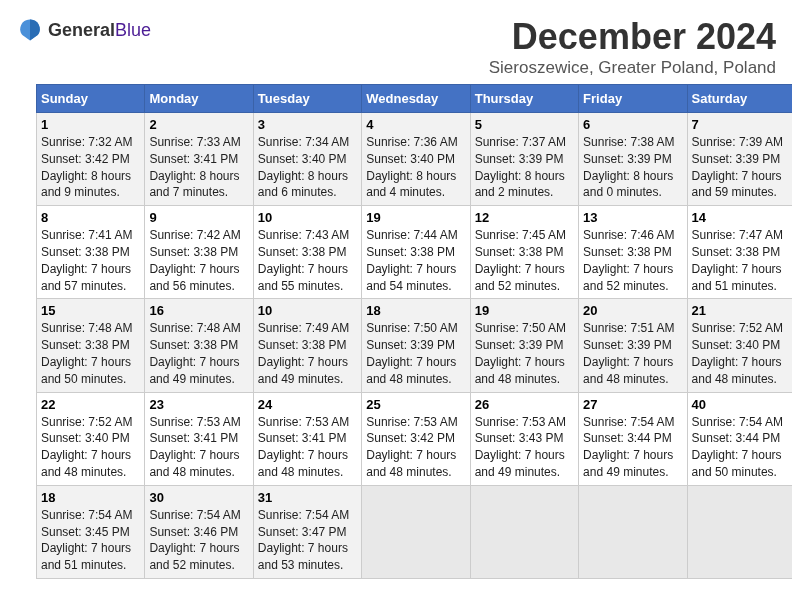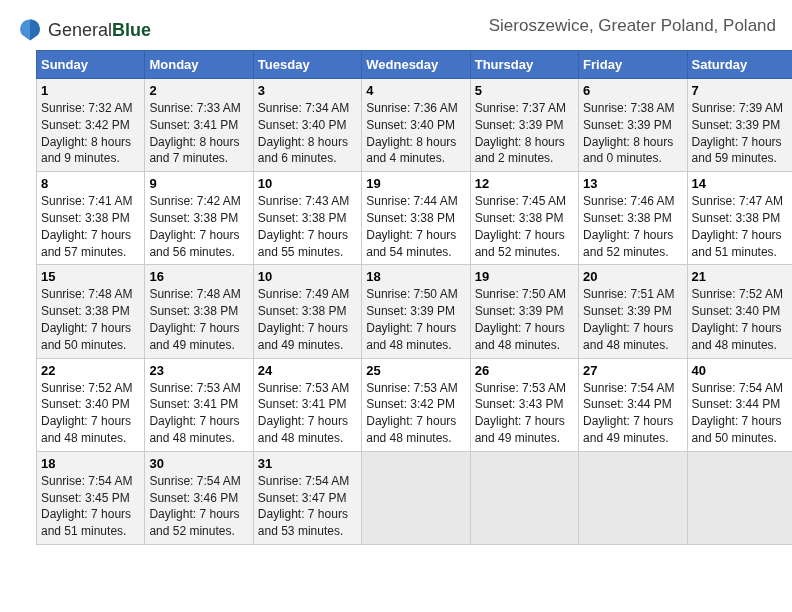--- a/index.html
+++ b/index.html
@@ -16,27 +16,27 @@
       justify-content: space-between;
       margin-bottom: 6px;
     }
     .logo {
       display: flex;
       align-items: center;
       gap: 4px;
     }
     .logo-text-general {
       font-size: 18px;
-      font-weight: normal;
+      font-weight: bold;
       color: #333;
     }
     .logo-text-blue {
       font-size: 18px;
-      font-weight: bold;
-      color: #14532d;
+      font-weight: normal;
+      color: #4c1d95;
     }
     .logo-icon {
       width: 28px;
       height: 28px;
     }
     .title-area {
       text-align: right;
     }
     .main-title {
       font-size: 36px;
@@ -96,20 +96,21 @@
       <path d="M20 5 C12 5 6 11 6 19 C6 22 7 25 9 27 L20 35 L31 27 C33 25 34 22 34 19 C34 11 28 5 20 5Z" fill="#4a90d9"></path>
       <path d="M20 5 C28 5 34 11 34 19 C34 22 33 25 31 27 L20 35Z" fill="#2a6db5"></path>
     </svg>
     <div>
       <div>
         <span class="logo-text-general">General</span><span class="logo-text-blue">Blue</span>
       </div>
     </div>
   </div>
   <div class="title-area">
+    <div class="main-title">December 2024</div>
     <div class="subtitle">Sieroszewice, Greater Poland, Poland</div>
   </div>
 </div>
 
 <table>
   <thead>
     <tr>
     <th>Sunday</th>
         <th>Monday</th>
         <th>Tuesday</th>

